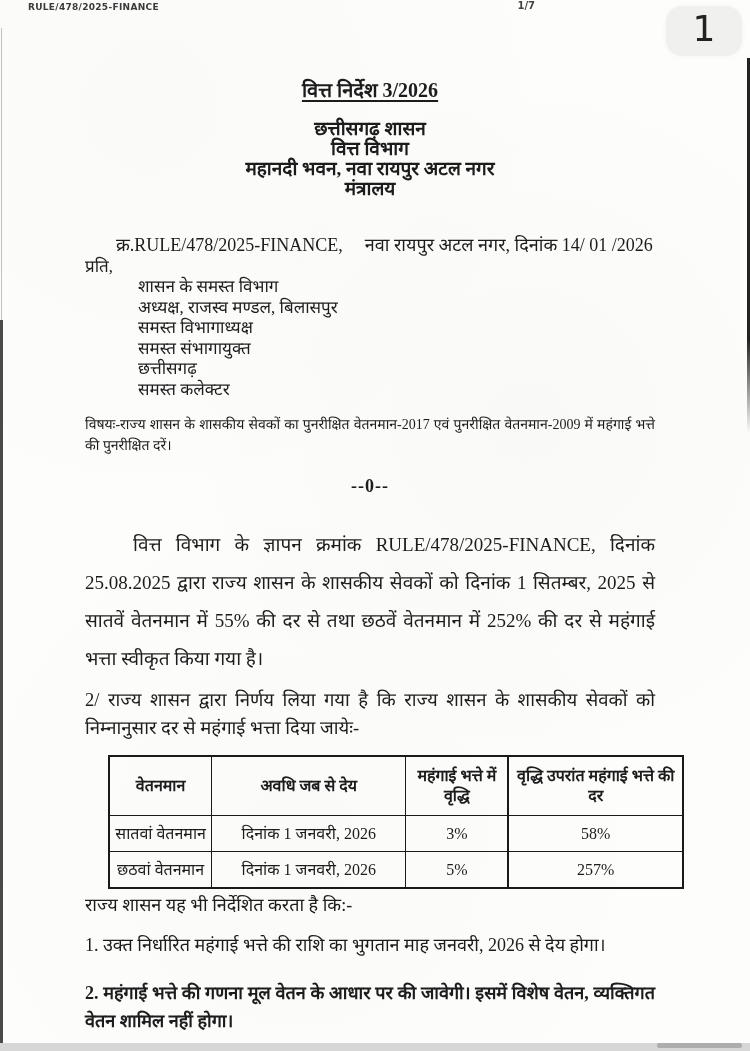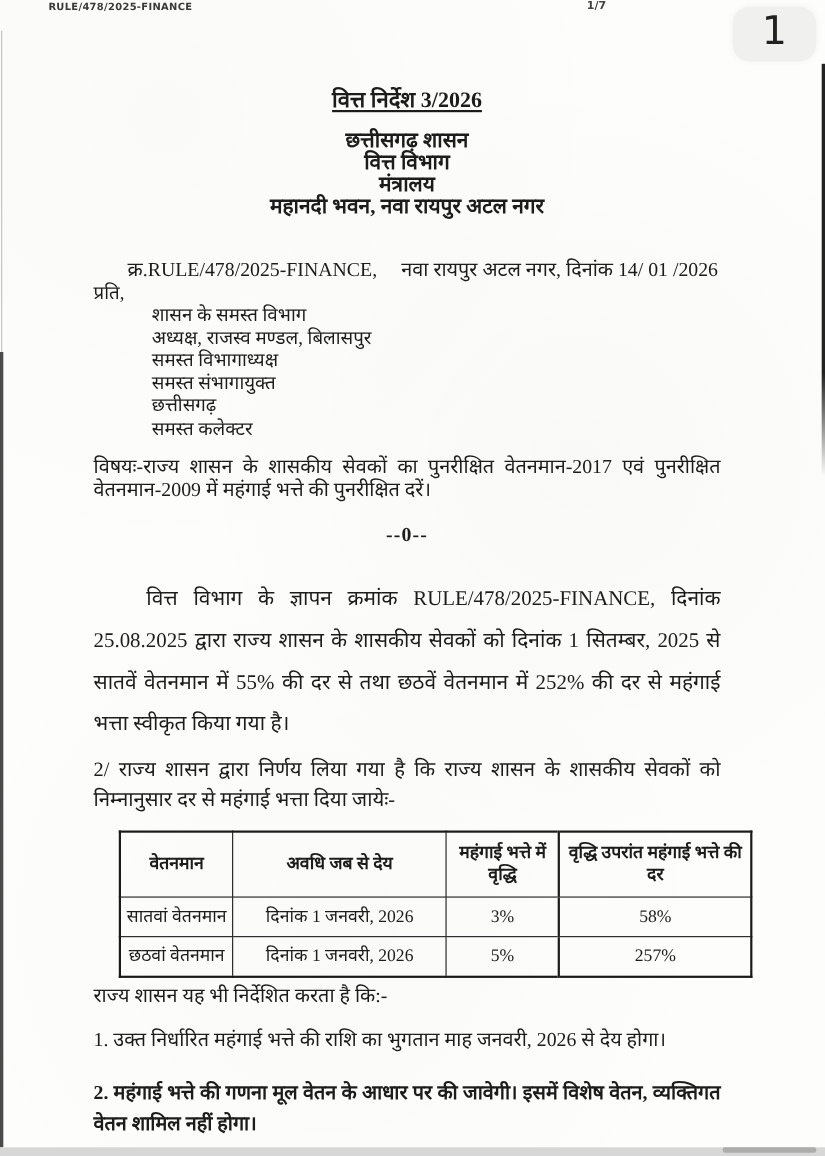--- a/index.html
+++ b/index.html
@@ -18,21 +18,21 @@
       #fdfdfc;
   }
   
   .edge-left-dark{position:absolute;left:0;top:320px;width:3px;height:723px;background:#4a4a4a;}
   .edge-left-faint{position:absolute;left:1px;top:28px;width:1px;height:292px;background:#9a9a9a;opacity:.6;}
   .edge-right{position:absolute;right:0;top:58px;width:3px;height:375px;
     background:linear-gradient(#222 0%,#222 75%,rgba(34,34,34,0) 100%);}
   .bottom-strip{position:absolute;left:0;bottom:0;width:750px;height:8px;background:#d7d7d7;}
   .bottom-smudge{position:absolute;right:8px;bottom:3px;width:85px;height:5px;background:#adadad;border-radius:2px;}
 
-  .topbar{position:absolute;top:2px;left:16px;width:600px;height:14px;
+  .topbar{position:absolute;top:2px;left:0;width:600px;height:14px;
     font-family:"DejaVu Sans","Liberation Sans",sans-serif;}
   .ref-no{position:absolute;left:28px;top:0;font-size:9px;font-weight:bold;letter-spacing:.3px;color:#3a3a3a;}
   .page-indicator{position:absolute;right:65px;top:-2px;font-size:10px;font-weight:bold;color:#444;}
   .badge{position:absolute;top:6px;right:8px;width:76px;height:50px;background:#f0f0ef;
     border-radius:16px;box-shadow:0 0 6px rgba(0,0,0,0.04);}
   .badge .num{position:absolute;top:2px;left:0;width:100%;text-align:center;
     font-family:"DejaVu Sans","Liberation Sans",sans-serif;font-size:36px;color:#222;}
 
   .content{position:absolute;top:12px;left:85px;width:570px;}
 
@@ -41,21 +41,21 @@
 
   .letterhead{margin-top:16px;text-align:center;font-size:19px;font-weight:600;line-height:20px;}
 
   .ref-line{margin-top:33px;font-size:18px;white-space:nowrap;margin-left:31px;}
   .ref-line .place-date{margin-left:22px;}
 
   .salutation{font-size:17px;line-height:21px;}
   .recipients{padding-left:53px;font-size:17px;font-weight:500;line-height:20.5px;}
   .recipients div{white-space:nowrap;}
 
-  .subject{margin-top:14px;font-size:18px;line-height:21px;text-align:justify;font-weight:500;}
+  .subject{margin-top:14px;font-size:14px;line-height:21px;text-align:justify;font-weight:500;}
   .separator{margin-top:20px;text-align:center;font-size:18px;font-weight:bold;letter-spacing:1px;}
 
   .para1{margin-top:29px;font-size:19px;line-height:38px;text-align:justify;text-indent:48px;}
   .para2{margin-top:8px;font-size:18.5px;line-height:28px;text-align:justify;}
 
   table.da-table{margin-top:13px;margin-left:23px;width:576px;border-collapse:collapse;
     font-size:16px;table-layout:fixed;}
   table.da-table th,table.da-table td{border:1.5px solid #1a1a1a;text-align:center;padding:2px 4px;line-height:20px;}
   table.da-table{border:2px solid #1a1a1a;}
   table.da-table th{font-weight:600;height:54px;}
@@ -88,22 +88,22 @@
 
   <div class="content">
 
     <div class="doc-title">
       <span>वित्त निर्देश 3/2026</span>
     </div>
 
     <div class="letterhead">
       <div>छत्तीसगढ़ शासन</div>
       <div>वित्त विभाग</div>
+      <div>महानदी भवन, नवा रायपुर अटल नगर</div>
       <div>मंत्रालय</div>
-      <div>महानदी भवन, नवा रायपुर अटल नगर</div>
     </div>
 
     <div class="ref-line">
       <span>क्र.RULE/478/2025-FINANCE,</span><span class="place-date">नवा रायपुर अटल नगर, दिनांक 14/ 01 /2026</span>
     </div>
 
     <div class="salutation">प्रति,</div>
 
     <div class="recipients">
       <div>शासन के समस्त विभाग</div>

